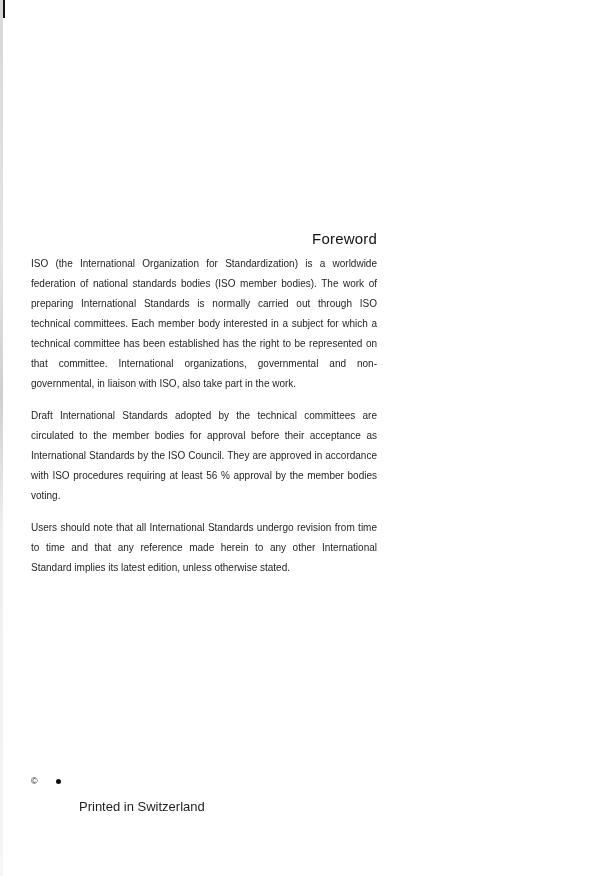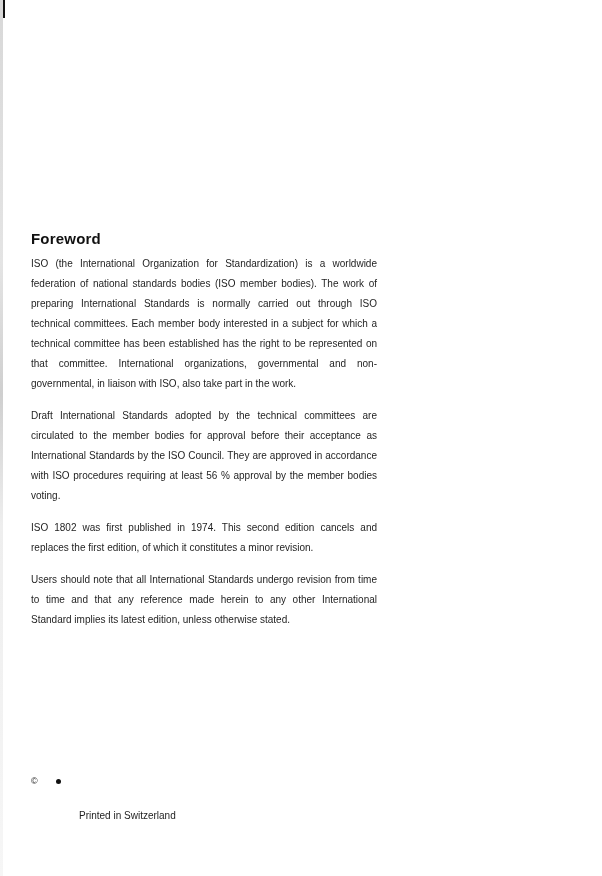--- a/index.html
+++ b/index.html
@@ -32,26 +32,27 @@
       background: #111111;
     }
     .page {
       position: absolute;
       left: 31px;
       top: 230px;
       width: 346px;
     }
     .heading {
       font-family: "Liberation Sans", sans-serif;
-      font-weight: bold;
+      font-weight: normal;
       font-size: 15px;
       line-height: 18px;
       margin: 0 0 6px 0;
       color: #111111;
       letter-spacing: 0.2px;
+      text-align: right;
     }
     .para {
       font-size: 10px;
       line-height: 20px;
       text-align: justify;
       margin: 0 0 12px 0;
       color: #1e1e1e;
     }
     .para .italic {
       font-style: italic;
@@ -77,42 +78,41 @@
     }
     .bullet {
       display: inline-block;
       width: 5px;
       height: 5px;
       border-radius: 50%;
       background: #111;
       margin-left: 9px;
     }
     .printed {
-      font-size: 10px;
+      font-size: 13px;
       line-height: 12px;
-      margin-top: 23px;
+      margin-top: 14px;
       color: #1e1e1e;
       padding-left: 48px;
     }
   </style>
 </head>
 <body>
 
 <div class="scan-edge"></div>
 <div class="scan-mark"></div>
 
 <div class="page">
   <h1 class="heading">Foreword</h1>
 
   <p class="para">ISO (the International Organization for Standardization) is a worldwide federation of national standards bodies (ISO member bodies). The work of preparing International Standards is normally carried out through ISO technical committees. Each member body interested in a subject for which a technical committee has been established has the right to be represented on that committee. International organizations, govern­mental and non-governmental, in liaison with ISO, also take part in the work.</p>
 
   <p class="para">Draft International Standards adopted by the technical committees are circulated to the member bodies for approval before their acceptance as International Standards by the ISO Council. They are approved in accordance with ISO procedures requiring at least 56 % approval by the member bodies voting.</p>
 
 
-  <p class="para">ISO 1802 was first published in 1974. This second edition cancels and replaces the first edition, of which it constitutes a minor revision.</p>
 
   <p class="para">Users should note that all International Standards undergo revision from time to time and that any reference made herein to any other International Standard implies its latest edition, unless otherwise stated.</p>
 </div>
 
 <div class="footer">
   <div class="copyright-line">
     <span class="copyright-symbol">©</span>
     <span class="bullet"></span>
   </div>
   <div class="printed">Printed in Switzerland</div>

